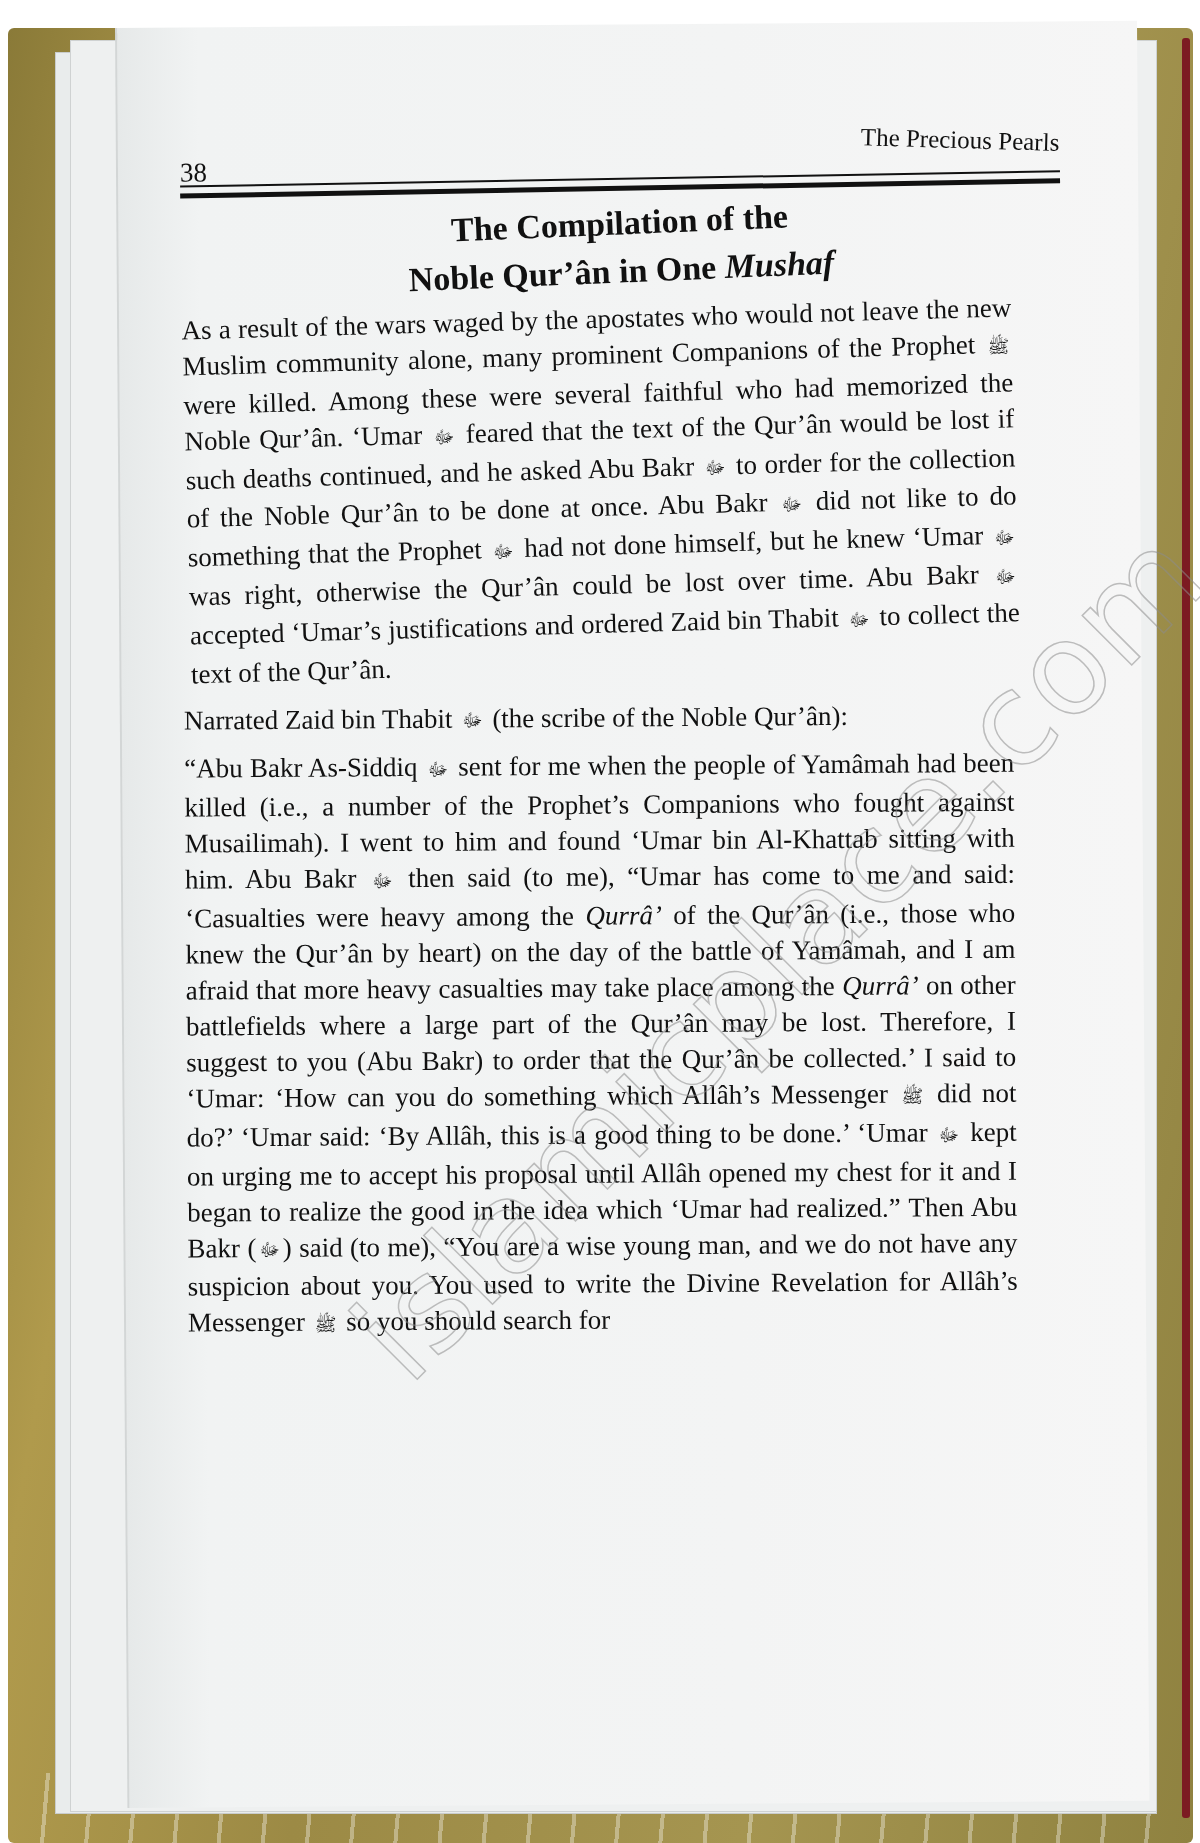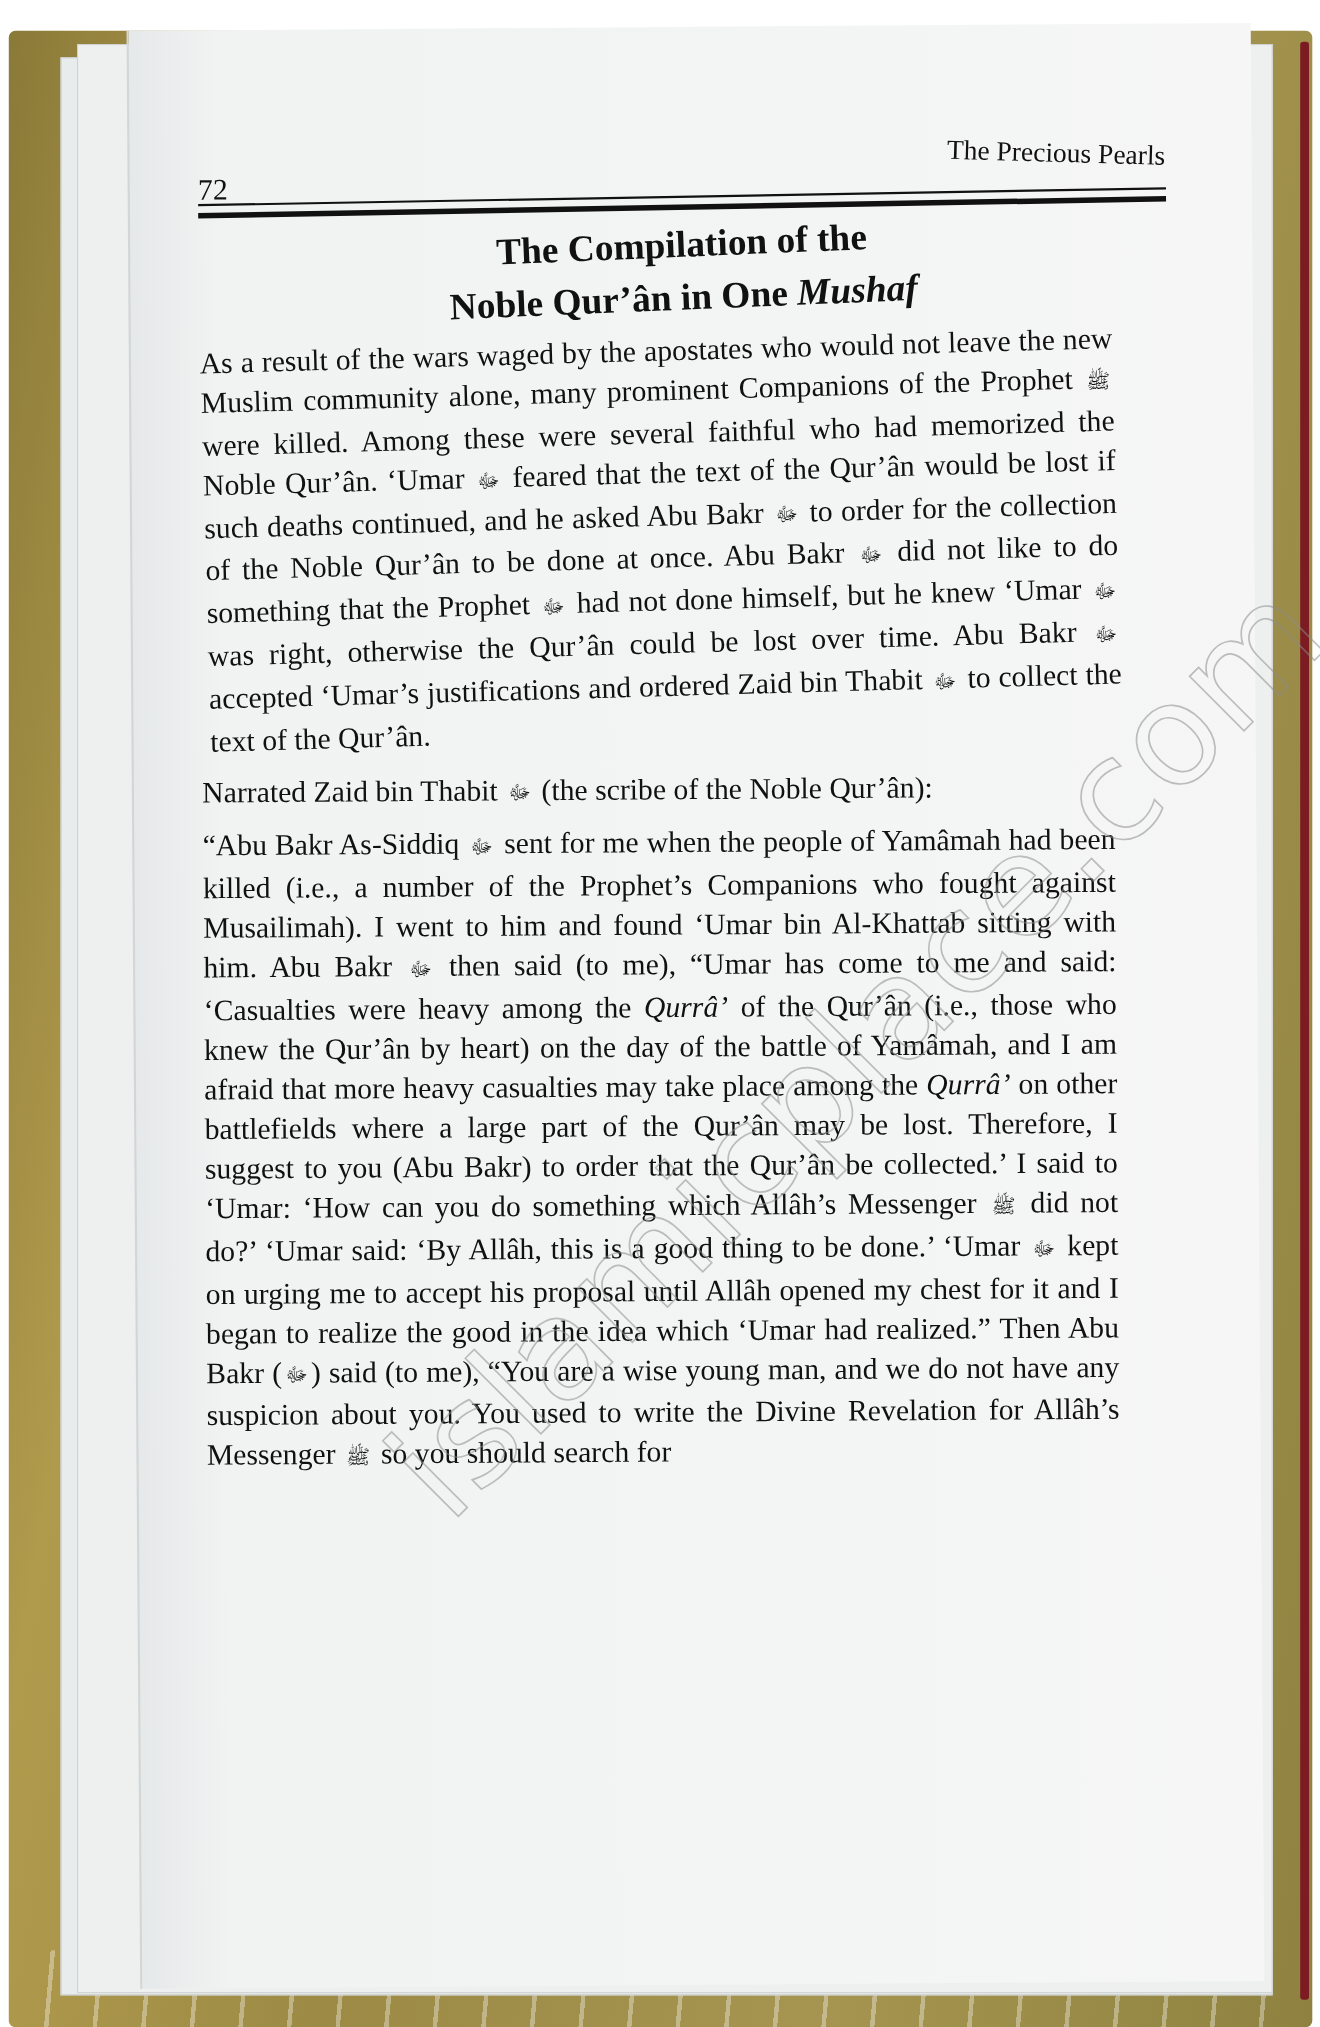--- a/index.html
+++ b/index.html
@@ -89,21 +89,21 @@
 
 <div class="cover">
   <div class="cover-bottom-sheen"></div>
 </div>
 <div class="red-edge"></div>
 <div class="page-stack"></div>
 <div class="page-stack2"></div>
 
 <div class="page">
   <div class="running-head">
-    <span class="page-number">72</span>
+    <span class="page-number">38</span>
     <span class="book-title">The Precious Pearls</span>
     <div class="rule rule-thin"></div>
     <div class="rule rule-thick"></div>
   </div>
 
   <div class="chapter-title">
     <div>The Compilation of the</div>
     <div>
       <span>Noble Qur’ân in One </span><em>Mushaf</em>
     </div>

